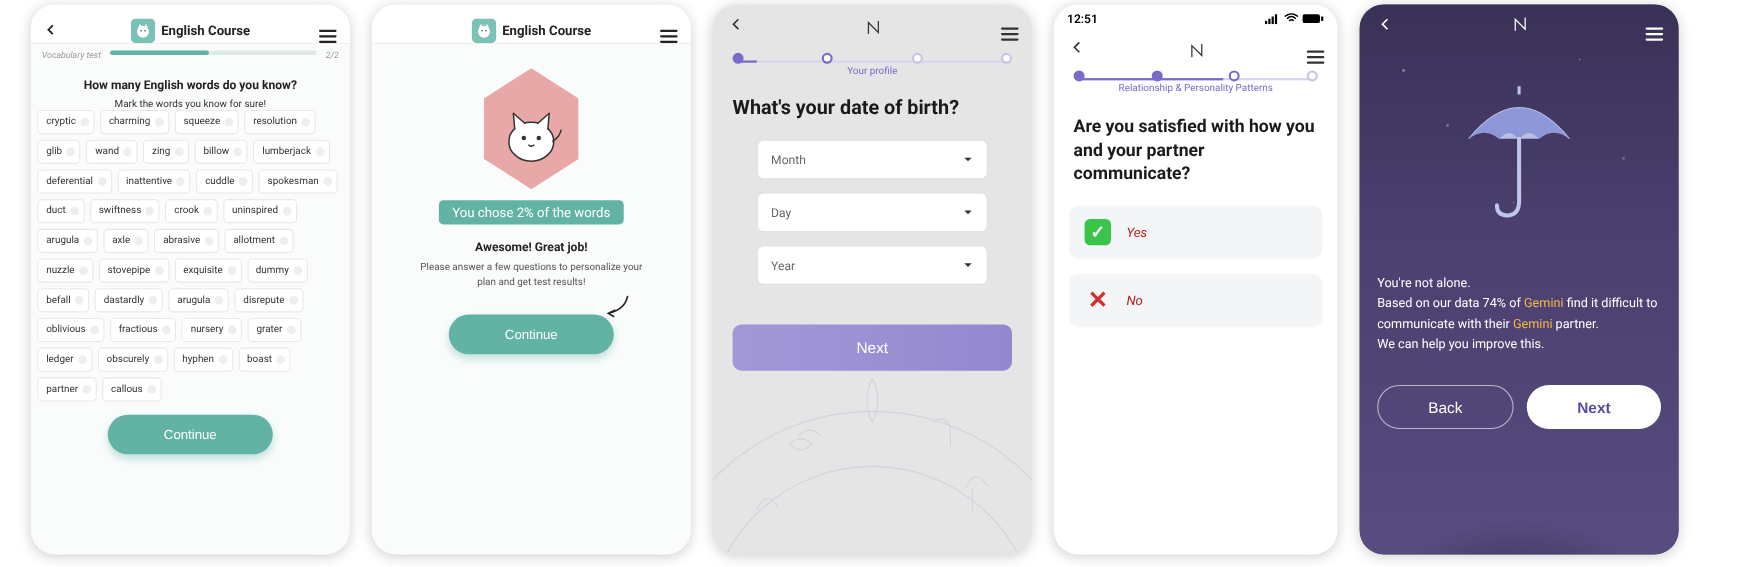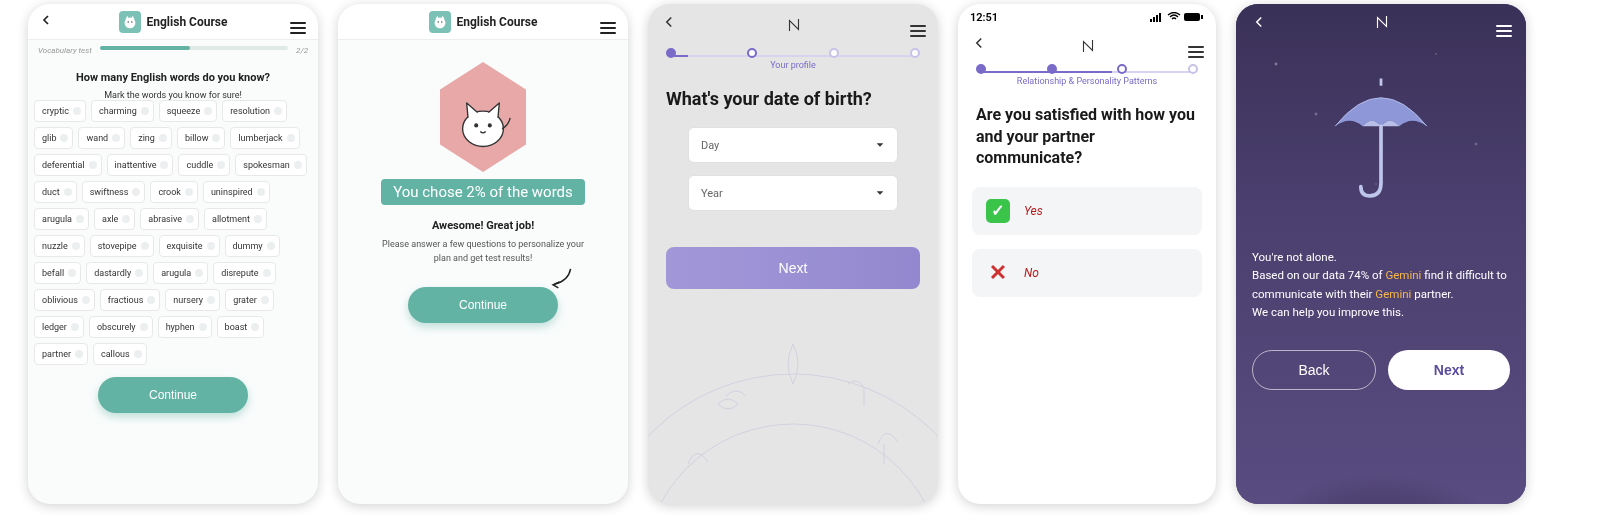--- a/index.html
+++ b/index.html
@@ -24,21 +24,21 @@
   flex-shrink: 0;
 }
 .phone.narrow { width: 258px; }
 .phone.dark { background: #3f3560; }
 
 
 .ec-header {
   height: 36px;
   background: #fff;
   display: flex;
-  align-items: center;
+  align-items: flex-end;
   padding: 0 10px;
   border-bottom: 1px solid #eee;
 }
 .ec-back { width: 18px; }
 .ec-title-wrap { flex: 1; display: flex; align-items: center; justify-content: center; gap: 6px; }
 .ec-cat {
   width: 22px; height: 22px;
   background: #7cc1b5;
   border-radius: 4px;
   display: flex; align-items: center; justify-content: center;
@@ -117,21 +117,21 @@
   top: 50%; left: 50%;
   transform: translate(-50%,-50%);
   width: 68px; height: 68px;
 }
 .ec-chose {
   margin: -8px auto 14px;
   display: inline-block;
   padding: 4px 12px;
   background: #63b3a5;
   color: #fff;
-  font-size: 15px;
+  font-size: 12px;
   border-radius: 4px;
   position: relative;
   z-index: 2;
 }
 .ec-awesome { font-size: 11px; font-weight: 700; color: #222; margin-bottom: 6px; }
 .ec-explain { font-size: 9px; color: #555; line-height: 1.5; padding: 0 40px; margin-bottom: 22px; }
 .ec-arrow {
   position: absolute;
   right: 58px;
   top: 260px;
@@ -478,20 +478,26 @@
       <div class="n-step-spacer"></div>
     <div class="n-step-dot"></div>
       <div class="n-step-spacer"></div>
     <div class="n-step-dot"></div>
   </div>
   <div class="n-step-label">Your profile</div>
 
   <div class="n-heading">What's your date of birth?</div>
 
   <div class="n-select">
+    <span>Month</span>
+    <svg viewBox="0 0 12 12">
+        <path d="M2 4 L6 8 L10 4" fill="#333"></path>
+      </svg>
+  </div>
+  <div class="n-select">
     <span>Day</span>
     <svg viewBox="0 0 12 12">
         <path d="M2 4 L6 8 L10 4" fill="#333"></path>
       </svg>
   </div>
   <div class="n-select">
     <span>Year</span>
     <svg viewBox="0 0 12 12">
         <path d="M2 4 L6 8 L10 4" fill="#333"></path>
       </svg>

